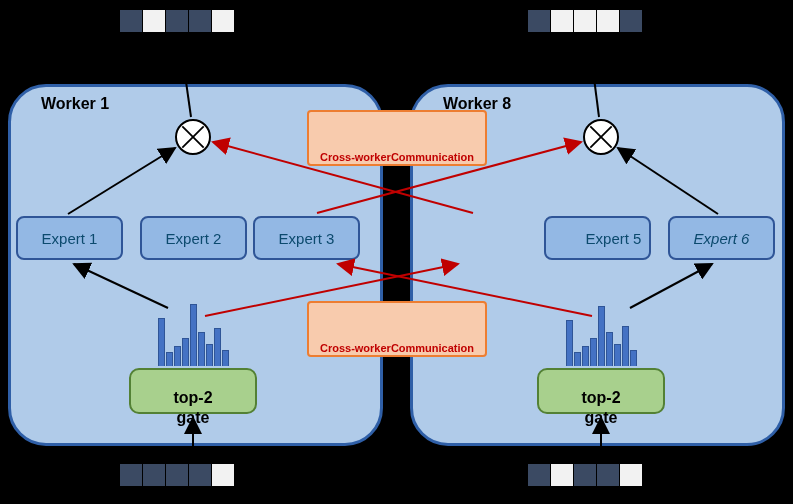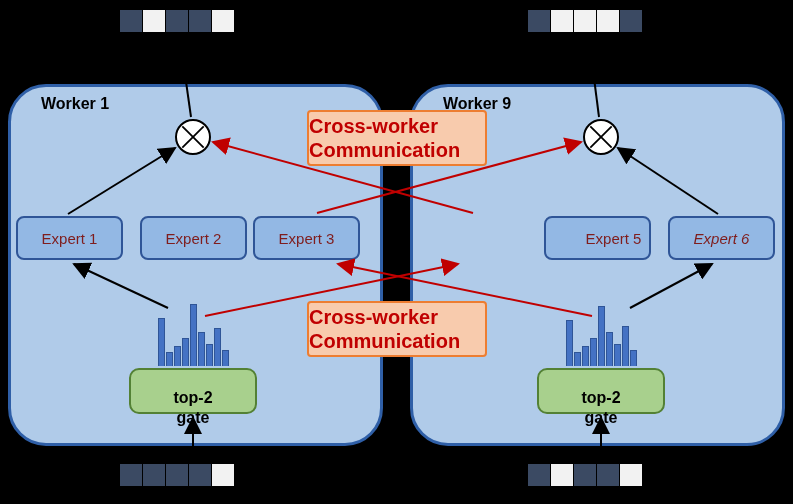--- a/index.html
+++ b/index.html
@@ -11,41 +11,41 @@
     background:var(--worker-fill); border:3px solid var(--worker-border);
     border-radius:38px; }
   #worker-1 { left:8px; }
   #worker-2 { left:410px; }
   .worker-label { position:absolute; top:8px; left:30px; font-weight:bold;
     font-size:16px; color:#000; }
 
   .expert { position:absolute; top:216px; width:107px; height:44px;
     background:var(--expert-fill); border:2px solid var(--expert-border);
     border-radius:8px; display:flex; align-items:center; justify-content:center;
-    font-size:15px; color:#7f1d1d; z-index:2; }
+    font-size:15px; color:#0c4a6e; z-index:2; }
 
   .combine { position:absolute; top:119px; width:36px; height:36px;
     border-radius:50%; background:#fff; border:2.5px solid #000; z-index:2; }
   .combine svg { display:block; width:100%; height:100%; }
   .combine line { stroke:#000; stroke-width:2; }
 
   .gate { position:absolute; top:368px; width:128px; height:46px;
     background:var(--gate-fill); border:2px solid var(--gate-border);
     border-radius:10px; text-align:center; font-weight:bold; font-size:16px;
     line-height:1.22; color:#000; padding-top:18px; z-index:2; }
 
   .hist { position:absolute; top:302px; height:64px; display:flex;
     align-items:flex-end; gap:1px; z-index:2; }
   .hist .bar { width:7px; background:var(--bar-fill);
     border:1px solid var(--bar-border); border-bottom:none; }
 
   .comm { position:absolute; left:307px; width:180px; height:56px;
     background:var(--comm-fill); border:2px solid var(--comm-border);
-    border-radius:4px; display:flex; flex-direction:column; align-items:flex-start;
-    justify-content:center; font-weight:bold; font-size:20px;
+    border-radius:4px; display:flex; flex-direction:row; align-items:flex-end;
+    justify-content:center; font-weight:bold; font-size:11px;
     color:var(--comm-text); z-index:5; text-align:center; line-height:1.2; }
   #comm-top { top:110px; }
   #comm-bottom { top:301px; }
 
   .tokens { position:absolute; display:flex; gap:1px; }
   .tok { width:22px; height:22px; }
   .tok[data-tone="dark"]  { background:var(--token-dark); }
   .tok[data-tone="light"] { background:var(--token-light); }
 
   #arrows { position:absolute; left:0; top:0; z-index:4; pointer-events:none; }
@@ -71,21 +71,21 @@
     <span class="tok" data-tone="light"></span>
     <span class="tok" data-tone="light"></span>
     <span class="tok" data-tone="light"></span>
     <span class="tok" data-tone="dark"></span>
   </div>
 
   <div class="worker" id="worker-1">
     <div class="worker-label">Worker 1</div>
   </div>
   <div class="worker" id="worker-2">
-    <div class="worker-label">Worker 9</div>
+    <div class="worker-label">Worker 8</div>
   </div>
 
   <div class="combine" style="left:175px;">
     <svg viewBox="0 0 36 36">
         <line x1="6" y1="6" x2="30" y2="30"></line>
         <line x1="30" y1="6" x2="6" y2="30"></line>
       </svg>
   </div>
   <div class="combine" style="left:583px;">
     <svg viewBox="0 0 36 36">

